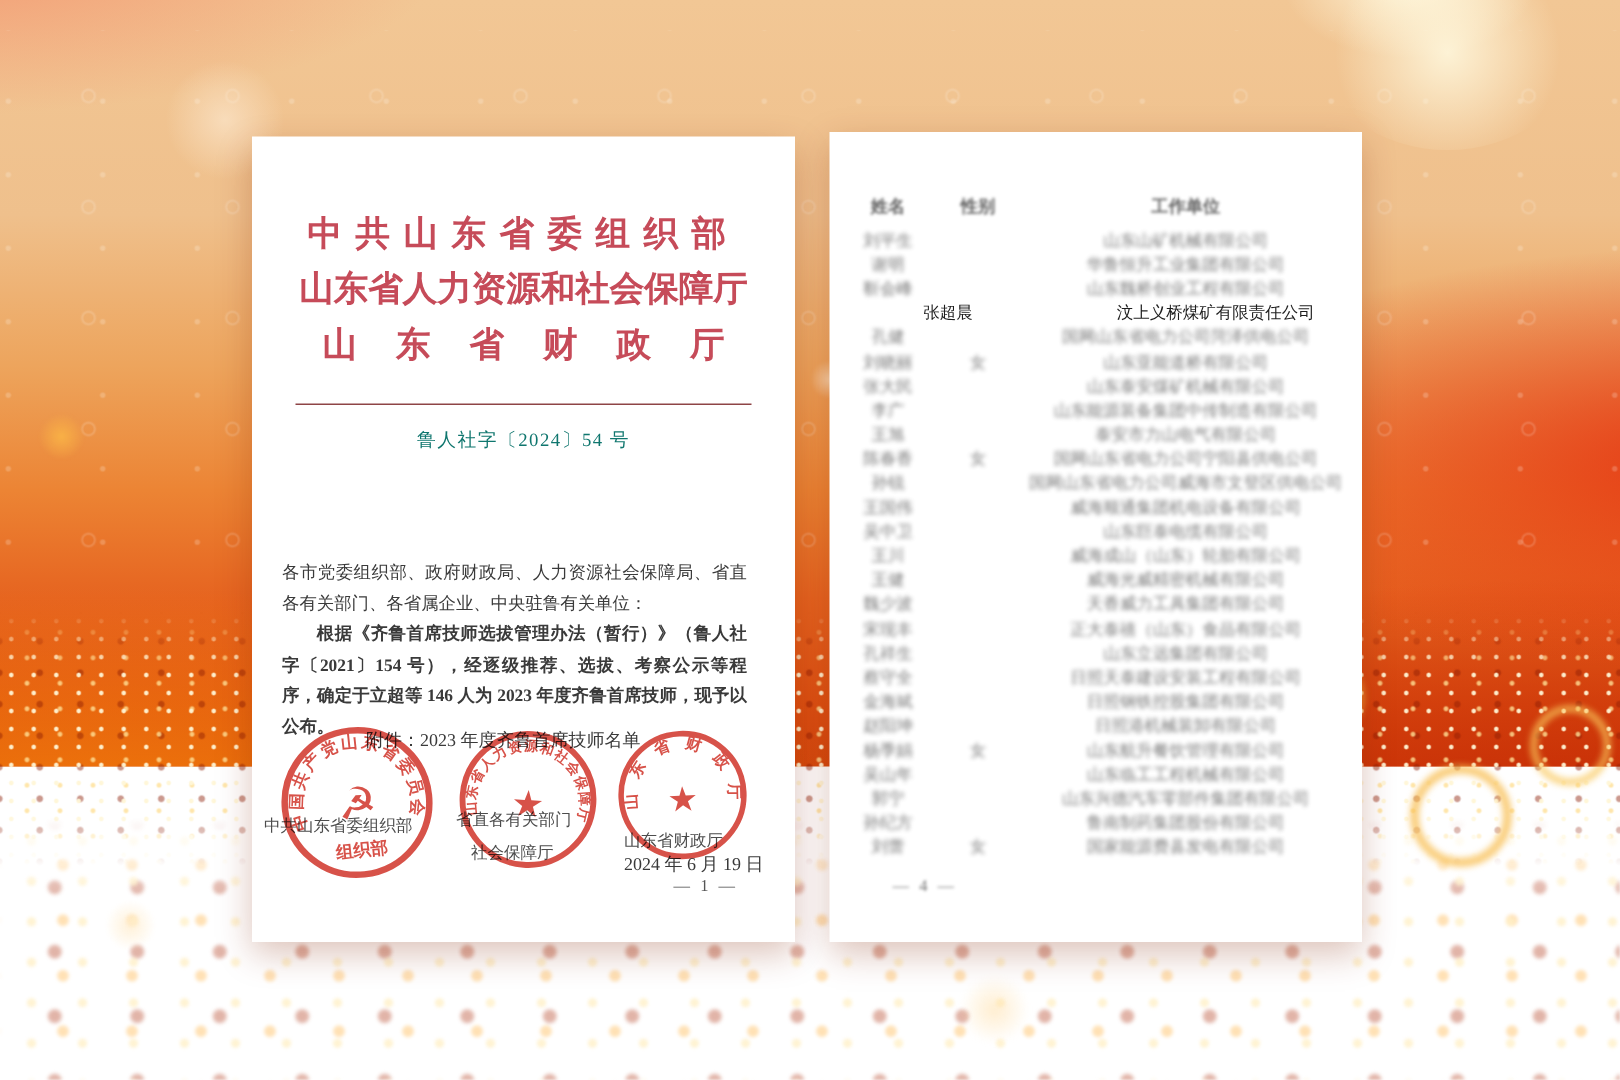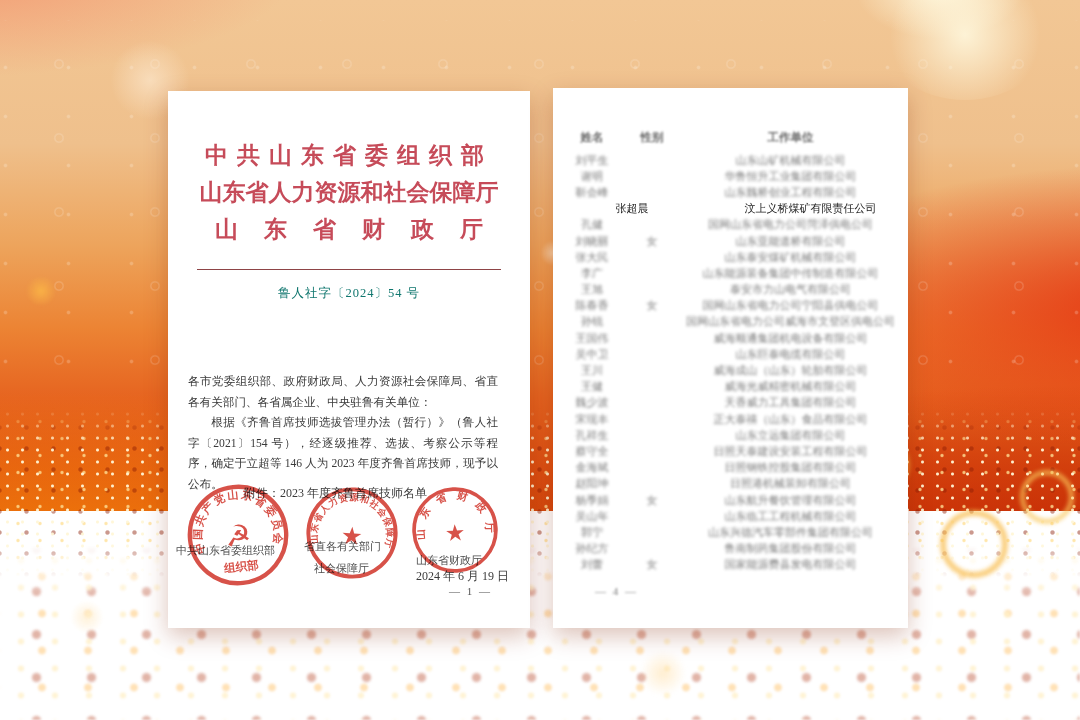--- a/index.html
+++ b/index.html
@@ -58,21 +58,21 @@
   .red-header .sp3{letter-spacing:26px;text-indent:26px;}
   .doc-no{position:absolute;top:153px;left:0;right:0;text-align:center;
     font-size:12.5px;color:#0f766e;letter-spacing:1px;margin-top:41px;}
   .red-rule{position:absolute;top:178px;left:29px;right:29px;height:0;
     border-top:1.6px solid #8e4446;}
   .doc-title{position:absolute;top:197px;left:10px;right:10px;text-align:center;
     font-size:15px;font-weight:bold;color:#262626;line-height:23px;}
   .doc-body{position:absolute;top:281px;left:20px;right:32px;
     font-size:11.6px;color:#3a3a3a;line-height:20.5px;text-align:justify;}
   .doc-body p{margin:0;}
-  .doc-body p.indent{text-indent:2em;}
+  .doc-body p.indent{text-indent:2em;font-weight:bold;}
   .attachment{position:absolute;top:394px;left:56px;font-size:12px;color:#3a3a3a;margin-left:20px;}
   .sig{position:absolute;font-size:11px;color:#4c4c4c;z-index:1;}
   .sig1{top:452px;left:8px;}
   .sig2a{top:448px;left:136px;}
   .sig2b{top:470px;left:146px;}
   .sig3{top:462px;left:248px;}
   .date{position:absolute;top:477px;left:200px;font-size:12px;color:#3a3a3a;z-index:1;margin-left:48px;}
   .pageno{position:absolute;font-size:11px;color:#555;letter-spacing:2px;}
   .left-page .pageno{top:494px;right:38px;}
   .seal{position:absolute;z-index:2;opacity:.88;mix-blend-mode:multiply;}

